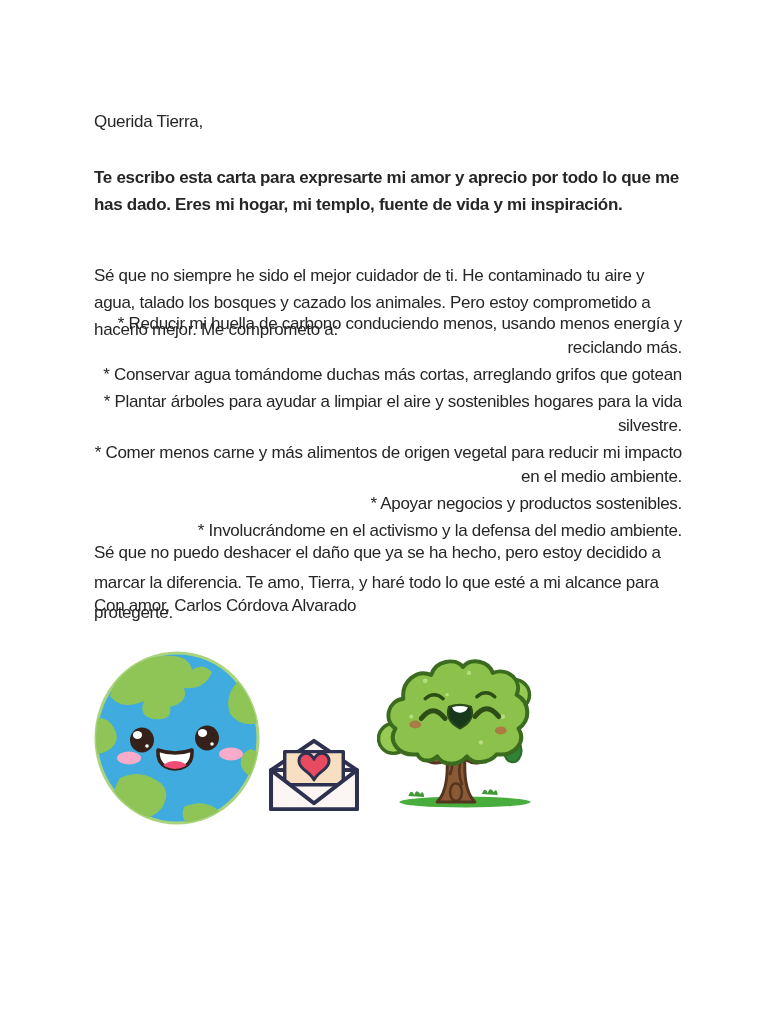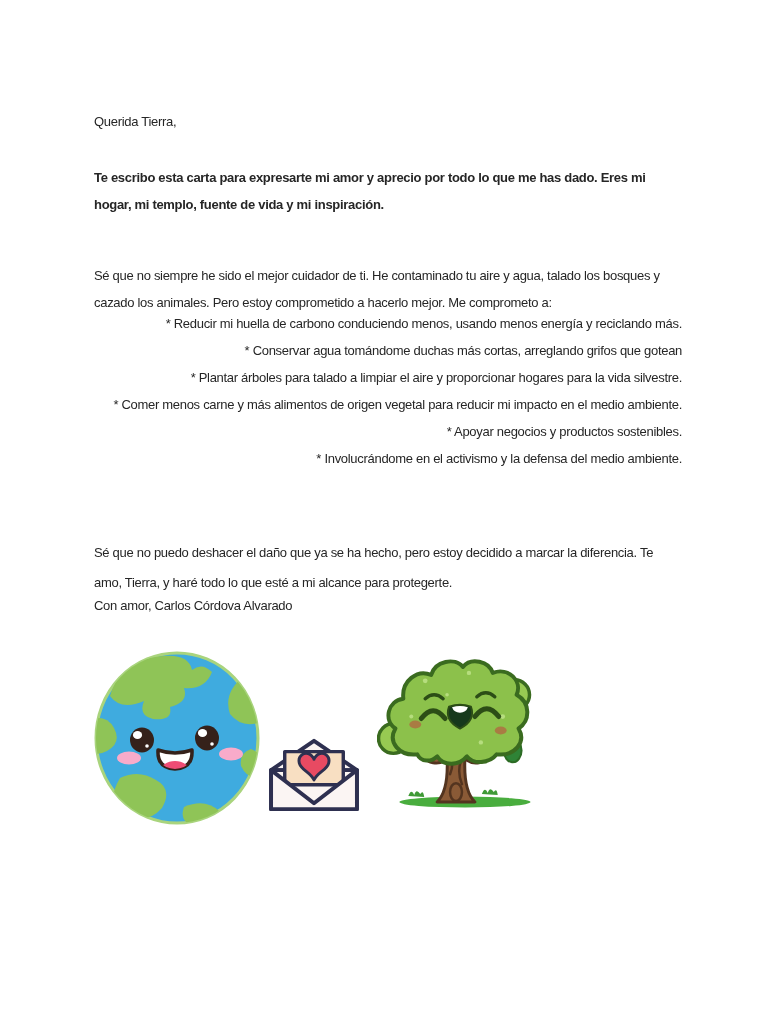--- a/index.html
+++ b/index.html
@@ -2,21 +2,21 @@
 <html><head>
 <meta charset="utf-8">
 <style>
   html,body { margin:0; padding:0; background:#ffffff; }
   .page {
     position:relative; width:768px; height:1024px; background:#ffffff;
     font-family:"Liberation Sans", sans-serif; color:#262626; overflow:hidden;
   }
   .txt {
     position:absolute; left:94px; width:588px;
-    font-size:13px; letter-spacing:-0.3px; line-height:27px; color:#262626;
+    font-size:17px; letter-spacing:-0.3px; line-height:27px; color:#262626;
   }
   .greeting   { top:108px; }
   .para1      { top:164px;font-weight:bold; }
   .para2      { top:238px;margin-top:24px; }
   .bullets    { top:312px;text-align:right; }
   .bullet     { line-height:24px; margin-bottom:3px; }
   .closing    { top:538px; line-height:30px; }
   .signoff    { top:592px; }
   .illus      { position:absolute; }
   .illus-earth    { left:92px;  top:650px; }
@@ -30,21 +30,21 @@
 
   <div class="txt greeting">Querida Tierra,</div>
 
   <div class="txt para1">Te escribo esta carta para expresarte mi amor y aprecio por todo lo que me has dado. Eres mi hogar, mi templo, fuente de vida y mi inspiración.</div>
 
   <div class="txt para2">Sé que no siempre he sido el mejor cuidador de ti. He contaminado tu aire y agua, talado los bosques y cazado los animales. Pero estoy comprometido a hacerlo mejor. Me comprometo a:</div>
 
   <div class="txt bullets">
     <div class="bullet">* Reducir mi huella de carbono conduciendo menos, usando menos energía y reciclando más.</div>
     <div class="bullet">* Conservar agua tomándome duchas más cortas, arreglando grifos que gotean</div>
-    <div class="bullet">* Plantar árboles para talado a limpiar el aire y proporcionar hogares para la vida silvestre.</div>
+    <div class="bullet">* Plantar árboles para ayudar a limpiar el aire y sostenibles hogares para la vida silvestre.</div>
     <div class="bullet">* Comer menos carne y más alimentos de origen vegetal para reducir mi impacto en el medio ambiente.</div>
     <div class="bullet">* Apoyar negocios y productos sostenibles.</div>
     <div class="bullet">* Involucrándome en el activismo y la defensa del medio ambiente.</div>
   </div>
 
   <div class="txt closing">Sé que no puedo deshacer el daño que ya se ha hecho, pero estoy decidido a marcar la diferencia. Te amo, Tierra, y haré todo lo que esté a mi alcance para protegerte.</div>
 
   <div class="txt signoff">Con amor, Carlos Córdova Alvarado</div>
 
   <div class="illus illus-earth">

